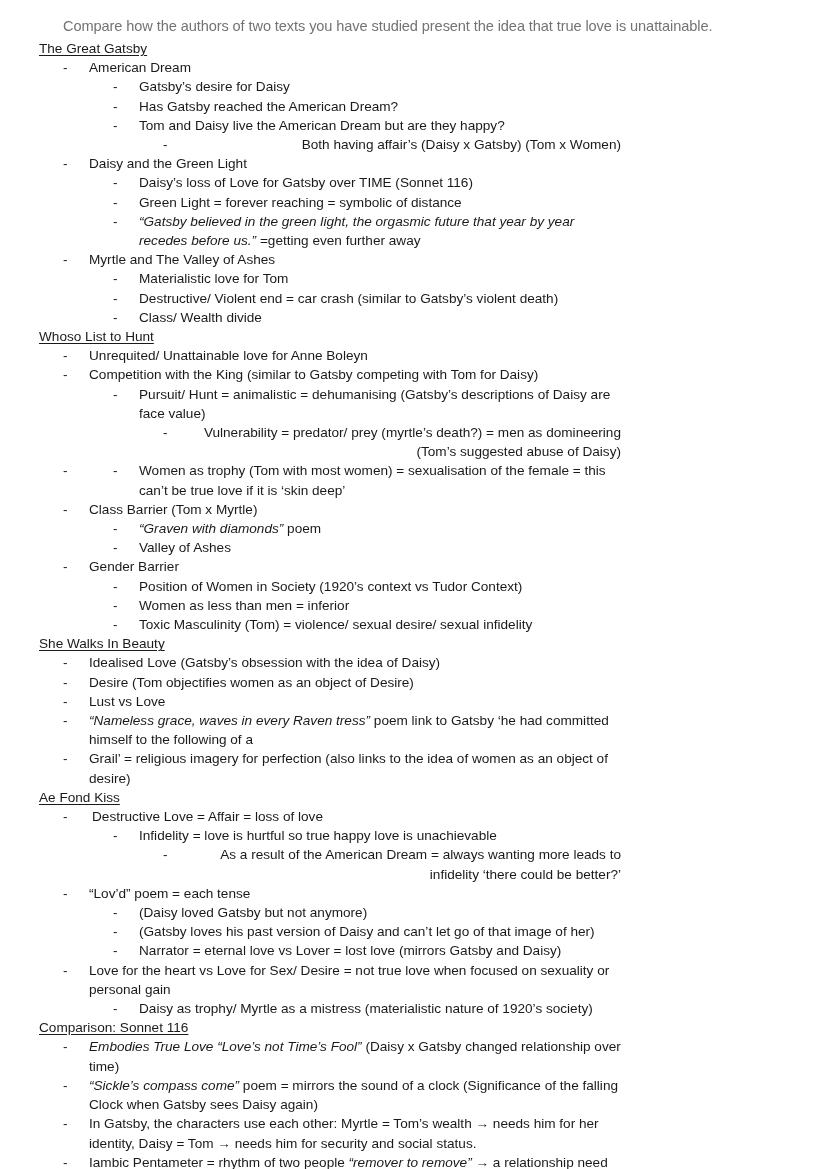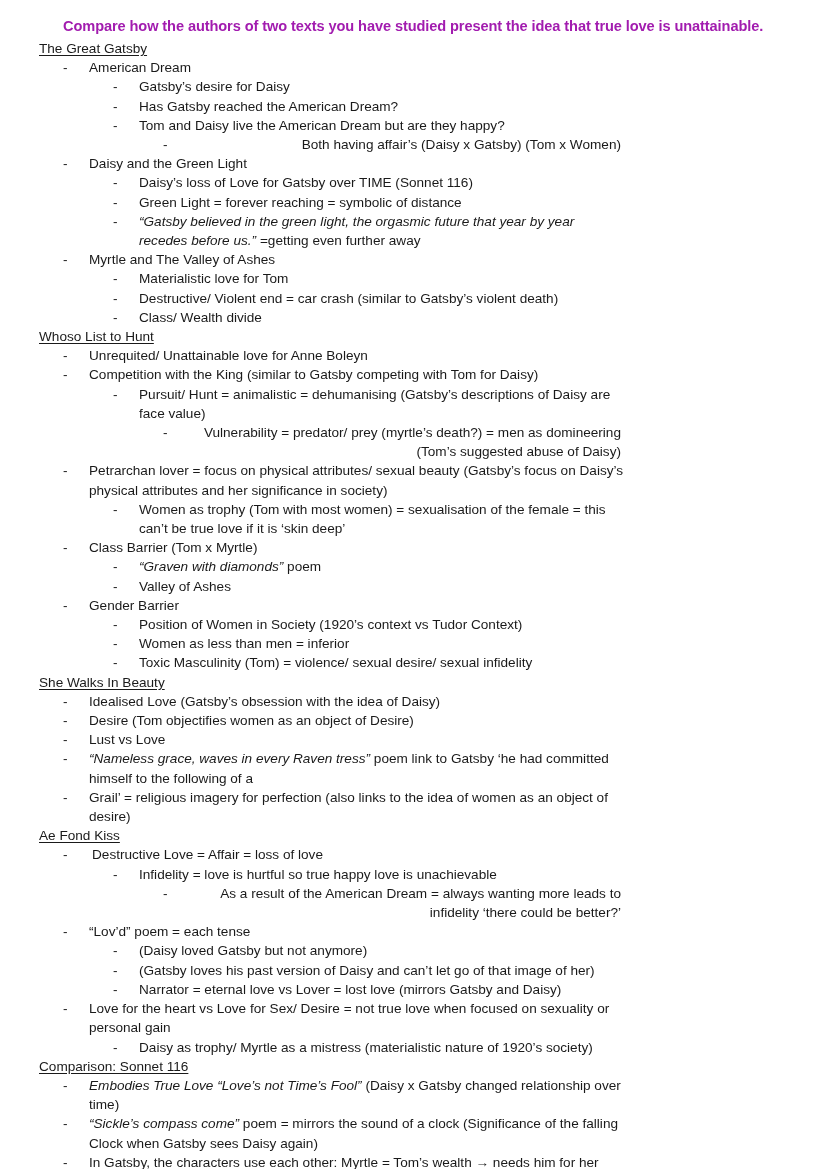--- a/index.html
+++ b/index.html
@@ -4,21 +4,21 @@
 <style>
   html, body { margin: 0; padding: 0; background: #ffffff; }
   body {
     width: 828px; height: 1169px; position: relative; overflow: hidden;
     font-family: "Liberation Sans", "DejaVu Sans", sans-serif;
     color: #1a1a1a;
   }
   .page { position: absolute; left: 0; top: 0; width: 828px; }
   .title {
     position: absolute; left: 63px; top: 18px;
-    font-size: 14.6px; font-weight: bold; color: #a21caf;
+    font-size: 14.6px; font-weight: normal; color: #737373;
     letter-spacing: -0.1px; white-space: nowrap;
   }
   #doc { position: absolute; left: 0; top: 39px; width: 661px; }
   .heading {
     position: relative; margin-left: 39px; height: 19.2px; line-height: 19.2px;
     font-size: 13.6px; text-decoration: underline; text-underline-offset: 2px;
     white-space: nowrap;
   }
   .item {
     position: relative; font-size: 13.6px; line-height: 19.2px;
@@ -107,21 +107,20 @@
       <div class="item l2">
         <span class="dash">-</span>
         <span class="txt"><span>Pursuit/ Hunt = animalistic = dehumanising (Gatsby’s descriptions of Daisy are face value)</span></span>
       </div>
       <div class="item l3">
         <span class="dash">-</span>
         <span class="txt"><span>Vulnerability = predator/ prey (myrtle’s death?) = men as domineering (Tom’s suggested abuse of Daisy)</span></span>
       </div>
       <div class="item l1">
         <span class="dash">-</span>
-        <span class="txt"><span>Petrarchan lover = focus on physical attributes/ sexual beauty (Gatsby’s focus on Daisy’s physical attributes and her significance in society)</span></span>
       </div>
       <div class="item l2">
         <span class="dash">-</span>
         <span class="txt"><span>Women as trophy (Tom with most women) = sexualisation of the female = this can’t be true love if it is ‘skin deep’</span></span>
       </div>
       <div class="item l1">
         <span class="dash">-</span>
         <span class="txt"><span>Class Barrier (Tom x Myrtle)</span></span>
       </div>
       <div class="item l2">

